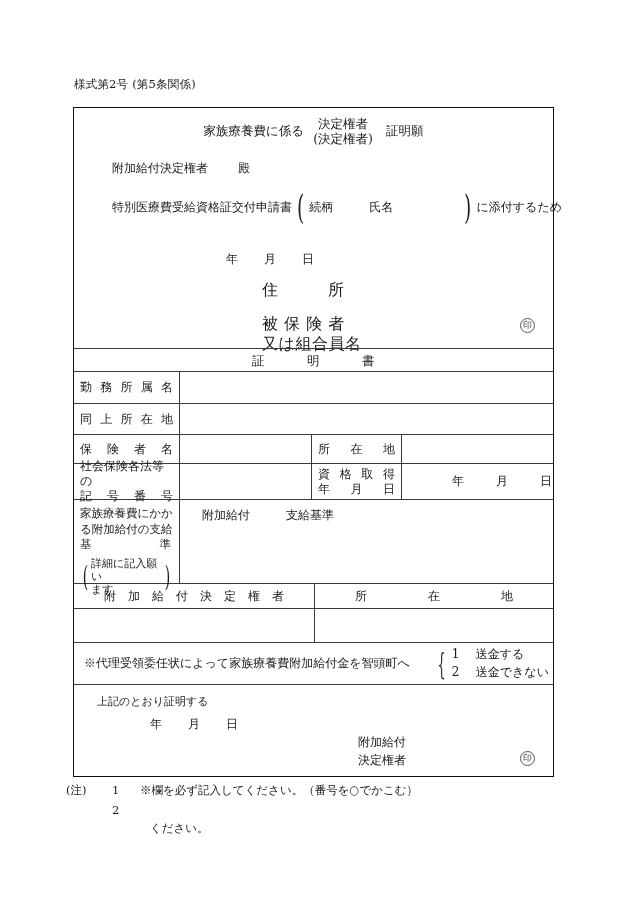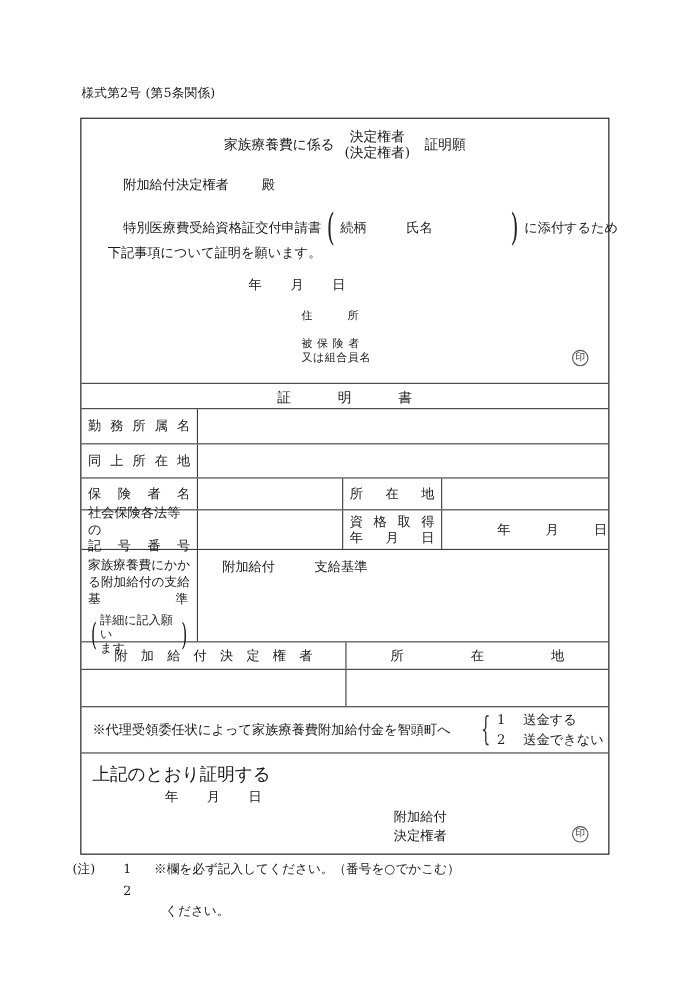--- a/index.html
+++ b/index.html
@@ -123,23 +123,23 @@
     position: absolute;
     left: 152px;
     top: 143px;
     font-size: 12px;
     white-space: nowrap;
   }
   .date-line-1 .sp { display: inline-block; width: 26px; }
 
   .insured-block {
     position: absolute;
-    left: 200px;
+    left: 188px;
     top: 172px;
-    font-size: 10px;
+    font-size: 16px;
   }
   .ib-row { white-space: nowrap; }
   .ib-addr { letter-spacing: 0.5px; margin-bottom: 13px; }
   .ib-name { line-height: 1.25; letter-spacing: 0.5px; }
 
   .seal {
     display: inline-block;
     width: 13px; height: 13px;
     border: 1px solid #555;
     border-radius: 50%;
@@ -299,22 +299,22 @@
     font-size: 12px;
     line-height: 1.45;
     margin-left: 1px;
   }
   .sokin-list .num { display: inline-block; width: 24px; }
 
   
   .sec-final { height: 92px; position: relative; }
   .final-1 {
     position: absolute;
-    left: 10px; top: 9px;
-    font-size: 16px;
+    left: 23px; top: 9px;
+    font-size: 11px;
     white-space: nowrap;
   }
   .final-date {
     position: absolute;
     left: 76px; top: 31px;
     font-size: 12px;
     white-space: nowrap;
   }
   .final-date .sp { display: inline-block; width: 26px; }
   .final-signer {
@@ -370,21 +370,20 @@
         <span class="paren-group">
           <span class="bigparen">(</span>
           <span class="paren-inner">
             <span class="pi-1">続柄</span><span>氏名</span>
           </span>
           <span class="bigparen">)</span>
         </span>
         <span>に添付するため</span>
       </div>
 
-      <div class="reqline">下記事項について証明を願います。</div>
 
       <div class="date-line-1">
         <span>年</span><span class="sp"></span><span>月</span><span class="sp"></span><span>日</span>
       </div>
 
       <div class="insured-block">
         <div class="ib-row ib-addr">住　　　所</div>
         <div class="ib-row ib-name">
           <div>被 保 険 者</div>
           <div>又は組合員名</div>

